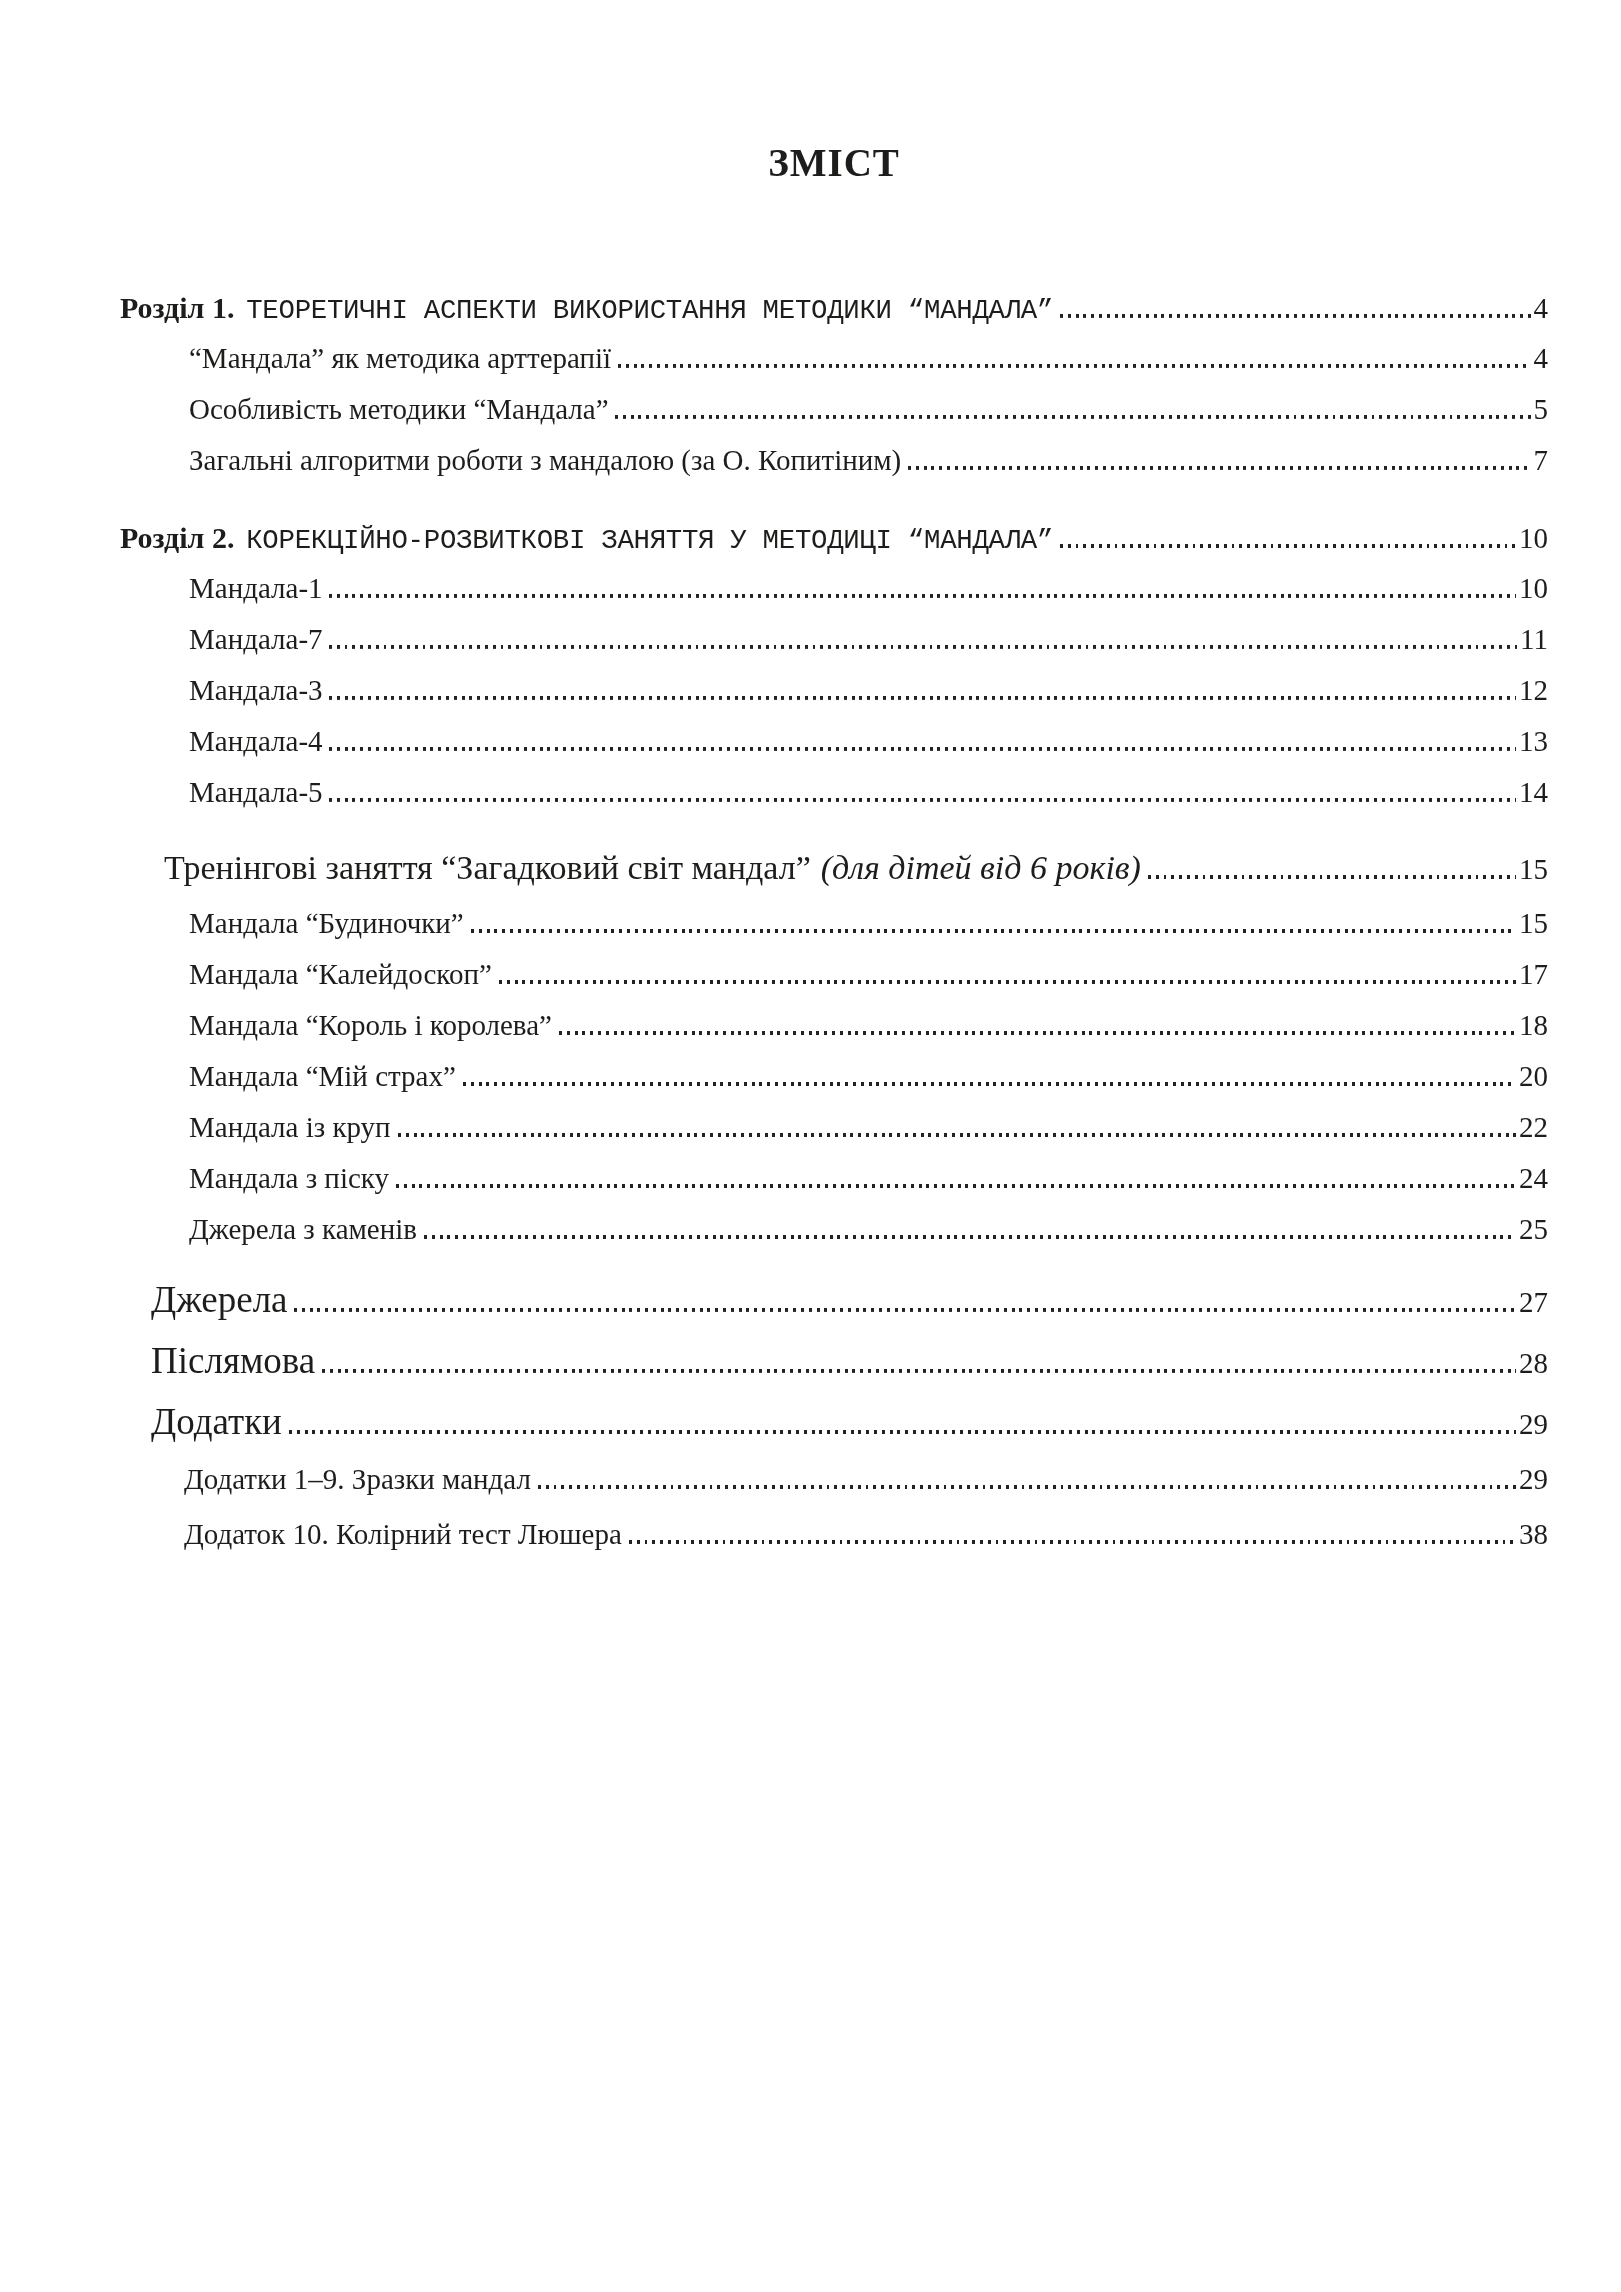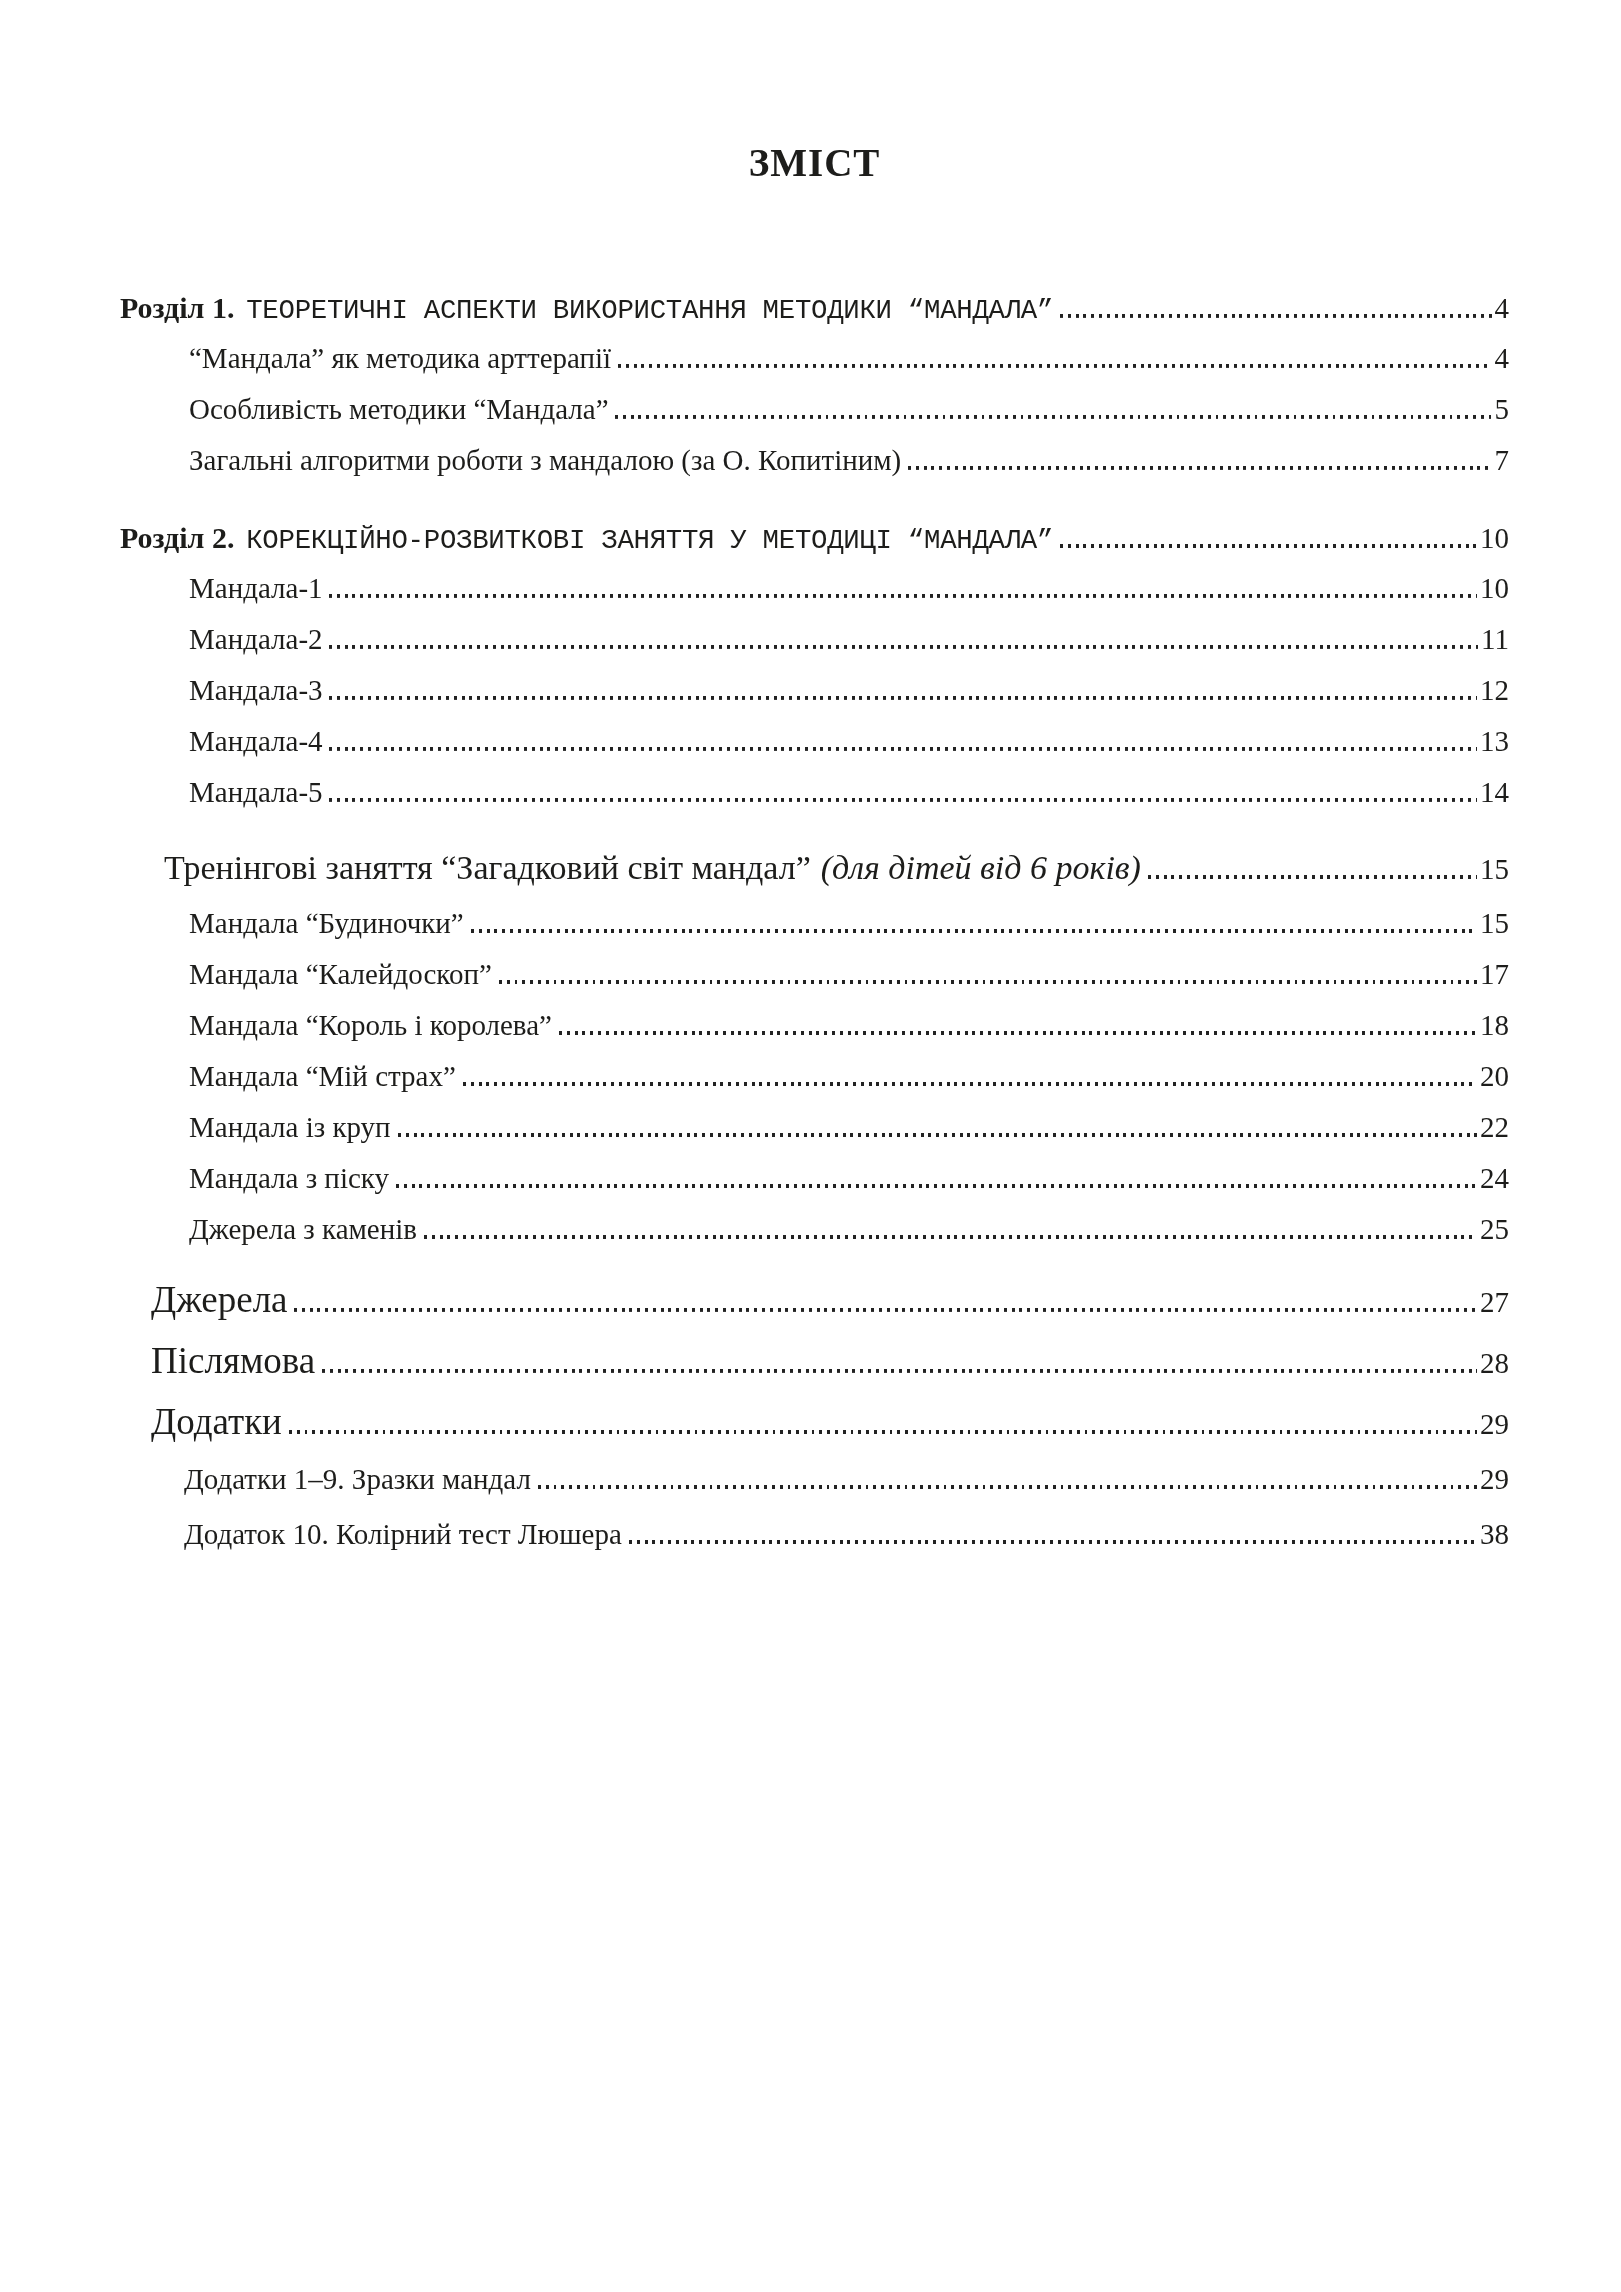--- a/index.html
+++ b/index.html
@@ -11,21 +11,21 @@
     width: 1621px;
     height: 2293px;
     position: relative;
     color: #1d1d1b;
     font-family: "Liberation Serif", serif;
     overflow: hidden;
   }
   .page {
     position: absolute;
     inset: 0;
-    padding: 137px 112px 0 120px;
+    padding: 137px 73px 0 120px;
     box-sizing: border-box;
     background: #ffffff;
   }
   .title {
     margin: 0 0 94px 0;
     text-align: center;
     font-size: 39px;
     font-weight: bold;
     letter-spacing: 1px;
     line-height: 51px;
@@ -140,21 +140,21 @@
       <span class="pg">10</span>
     </div>
 
     <div class="row sub">
       <span class="label">Мандала-1</span>
       <span class="dots"></span>
       <span class="pg">10</span>
     </div>
 
     <div class="row sub">
-      <span class="label">Мандала-2</span>
+      <span class="label">Мандала-7</span>
       <span class="dots"></span>
       <span class="pg">11</span>
     </div>
 
     <div class="row sub">
       <span class="label">Мандала-3</span>
       <span class="dots"></span>
       <span class="pg">12</span>
     </div>
 

